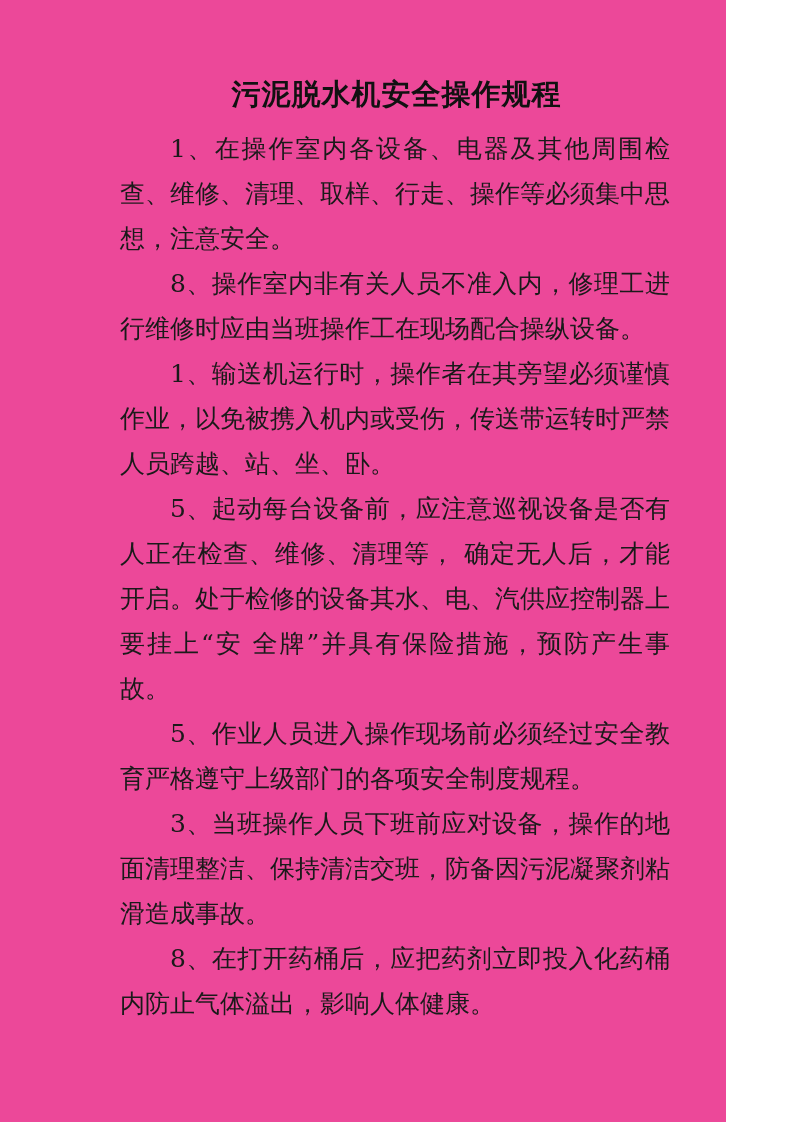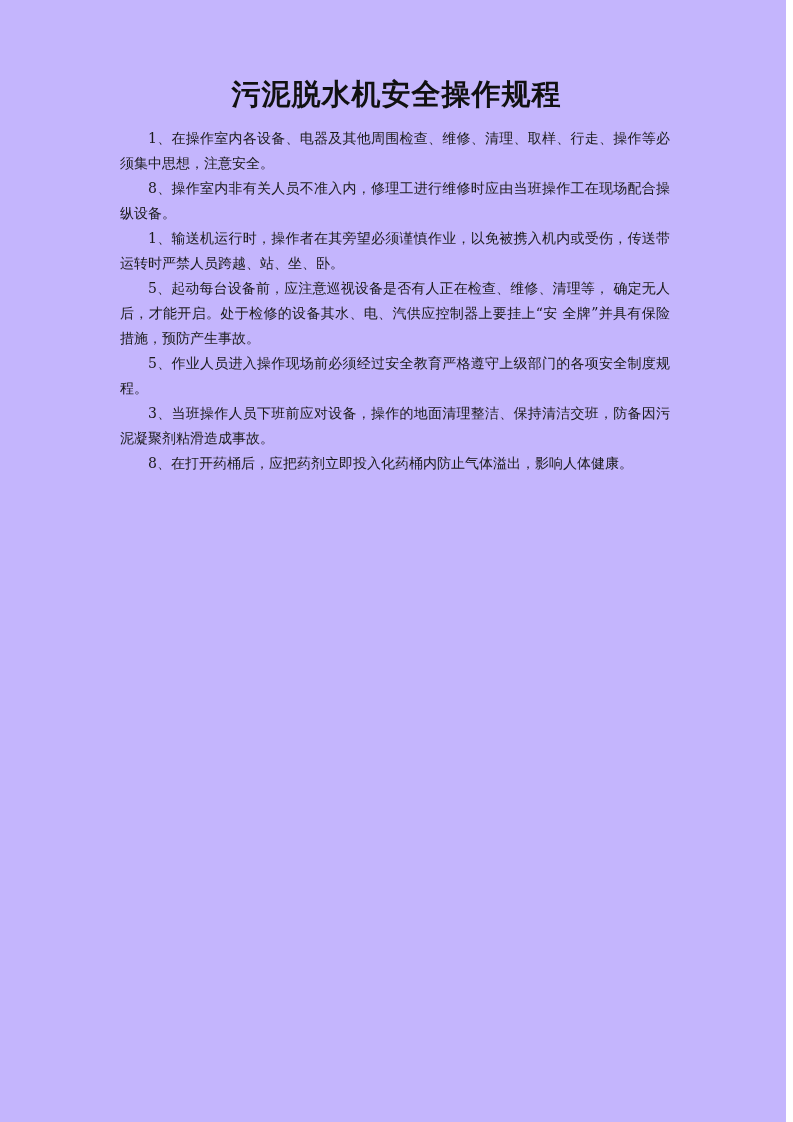--- a/index.html
+++ b/index.html
@@ -1,26 +1,26 @@
 <!DOCTYPE html>
 <html><head>
   <meta charset="utf-8">
   <style>
     html, body { margin: 0; padding: 0; background: #ffffff; }
     body { width: 793px; height: 1122px; position: relative; overflow: hidden; }
-    .page { position: absolute; left: 0; top: 0; width: 786px; height: 1122px; background: #c4b5fd; }
+    .page { position: absolute; left: 0; top: 0; width: 726px; height: 1122px; background: #ec4899; }
     .title {
       position: absolute; left: 0; top: 74px; width: 793px; text-align: center;
       font-family: "DejaVu Sans", sans-serif; font-size: 29px; font-weight: bold;
       color: #111; letter-spacing: 1px; line-height: 40px;
     }
     .body {
       position: absolute; left: 120px; top: 126px; width: 550px;
-      font-family: "DejaVu Serif", serif; font-size: 14px; color: #1a1a1a;
-      line-height: 25px; text-align: justify;
+      font-family: "DejaVu Serif", serif; font-size: 25px; color: #1a1a1a;
+      line-height: 45px; text-align: justify;
     }
     .para { margin: 0; text-indent: 2em; }
   </style>
 </head>
 <body>
 
 <div class="page">
   <div class="title">污泥脱水机安全操作规程</div>
   <div class="body">
     <p class="para">1、在操作室内各设备、电器及其他周围检查、维修、清理、取样、行走、操作等必须集中思想，注意安全。</p>

